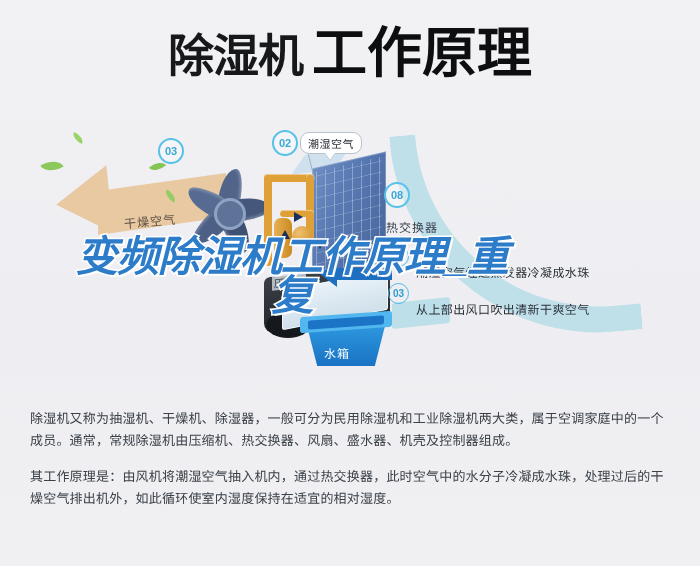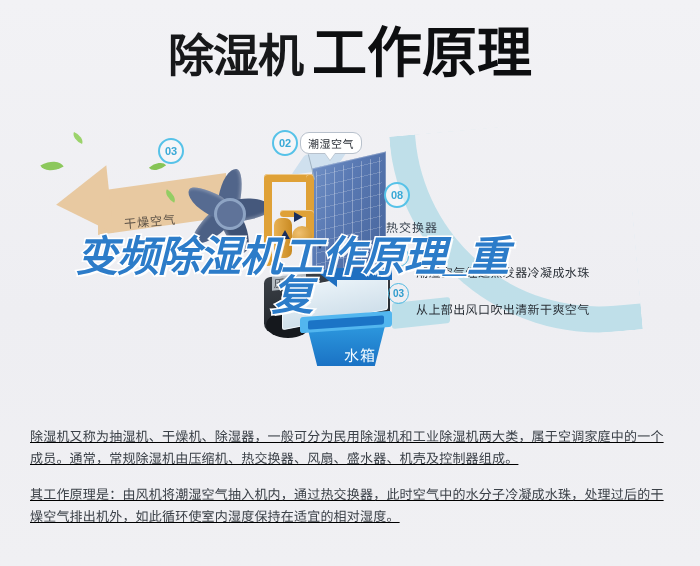--- a/index.html
+++ b/index.html
@@ -309,23 +309,23 @@
   }
   .watertank .lip-in {
     position: absolute;
     left: 8px; top: 4px;
     width: 76px; height: 9px;
     background: #1b74c6;
     border-radius: 2px;
   }
   .tank-label {
     position: absolute;
-    left: 44px;
+    left: 24px;
     top: 30px;
-    font-size: 15px;
+    font-size: 12px;
     color: #f3fbff;
     letter-spacing: 1px;
   }
 
   
   .bubble {
     position: absolute;
     left: 300px;
     top: 14px;
     background: #ffffff;
@@ -462,23 +462,22 @@
   }
   .wm-line.second {
     display: block;
     margin-top: -4px;
   }
 
   
   .copy {
     position: absolute;
     left: 30px;
-    top: 426px;
+    top: 408px;
     width: 644px;
-    text-decoration: underline;
   }
   .copy p {
     margin: 0 0 8px 0;
     font-size: 13px;
     line-height: 22px;
     color: #3b4148;
     letter-spacing: .2px;
   }
   .copy p:last-child { margin-bottom: 1px; }
   .copy .gap { height: 6px; }

